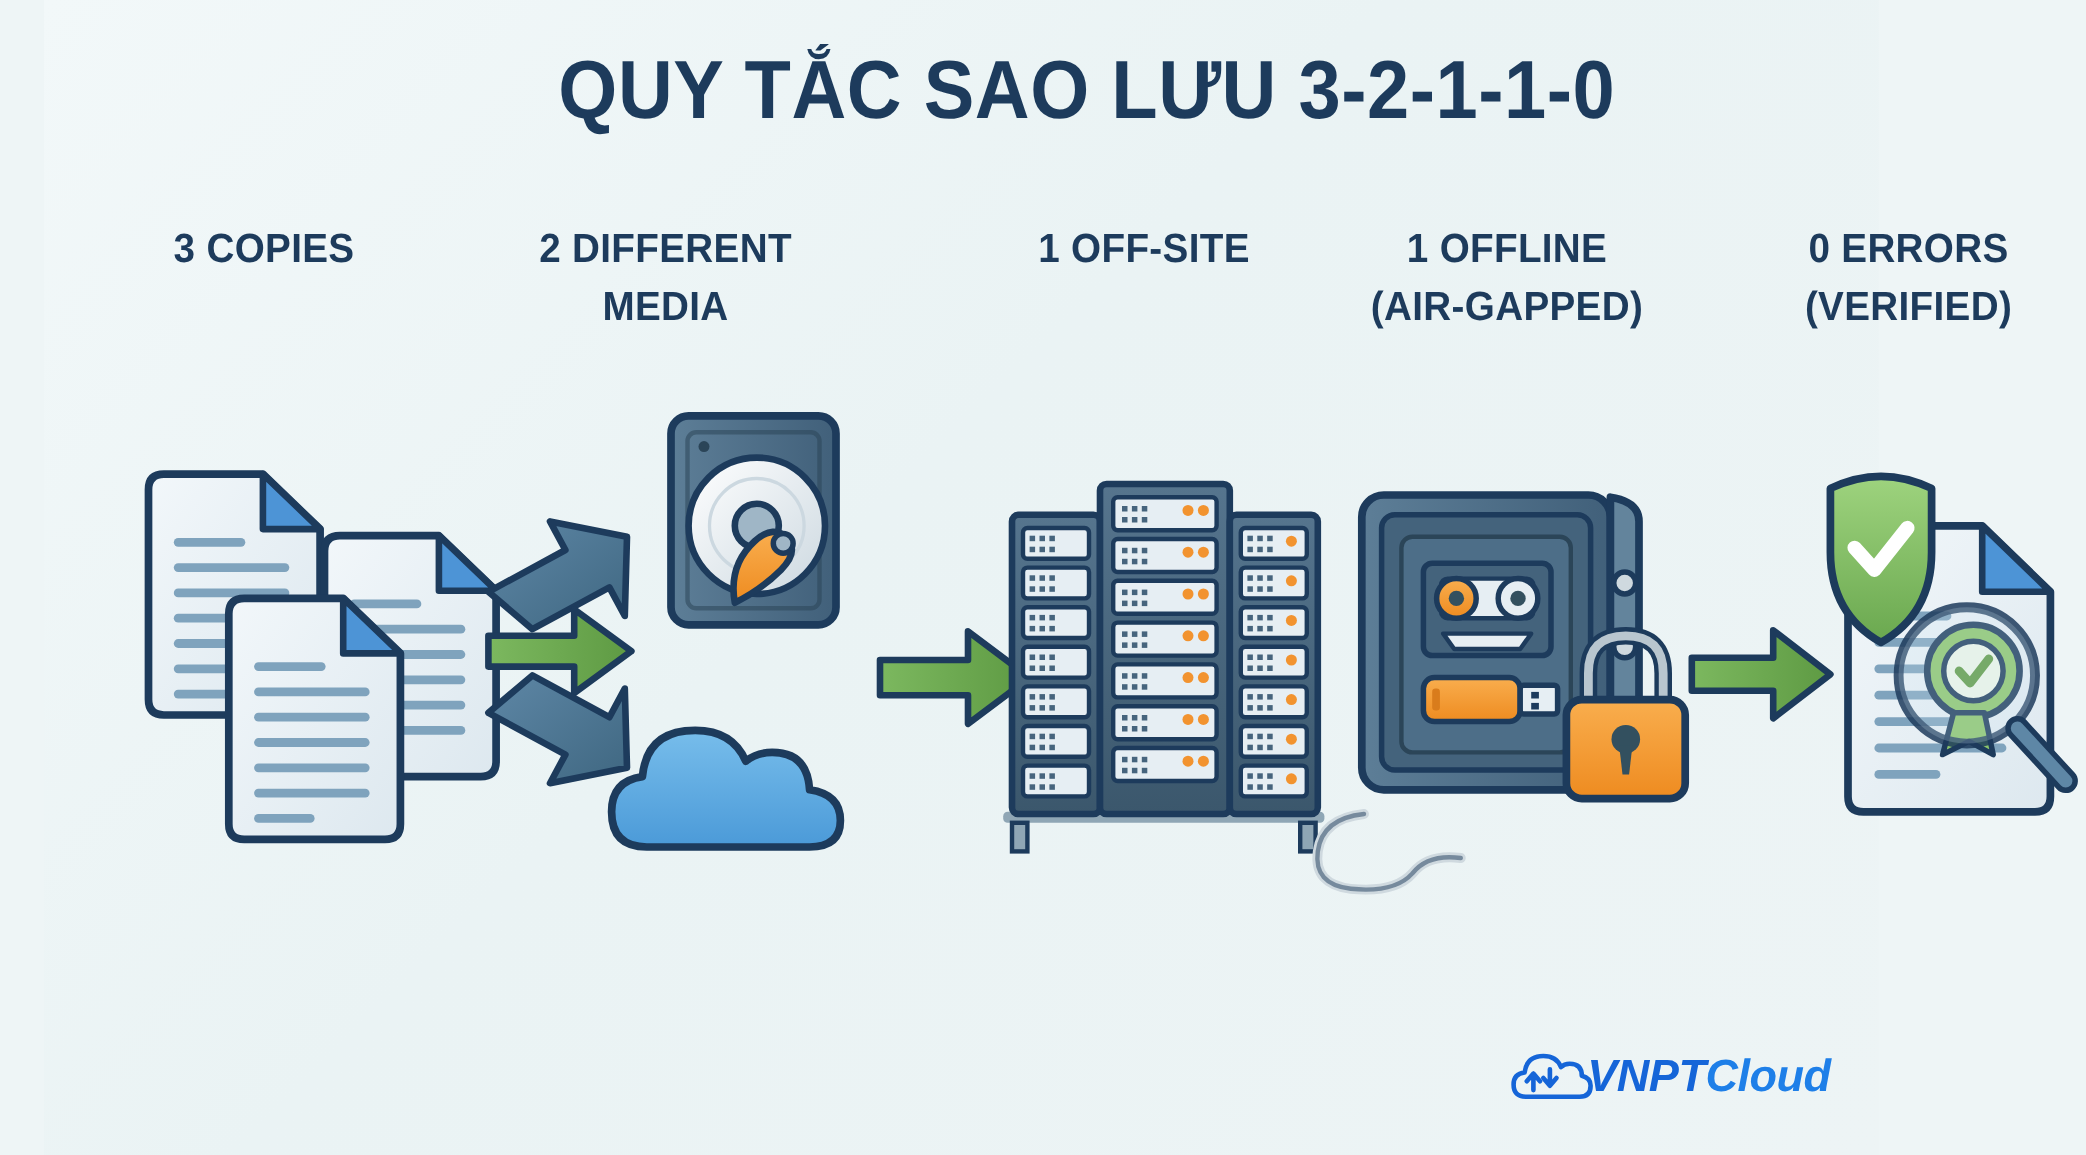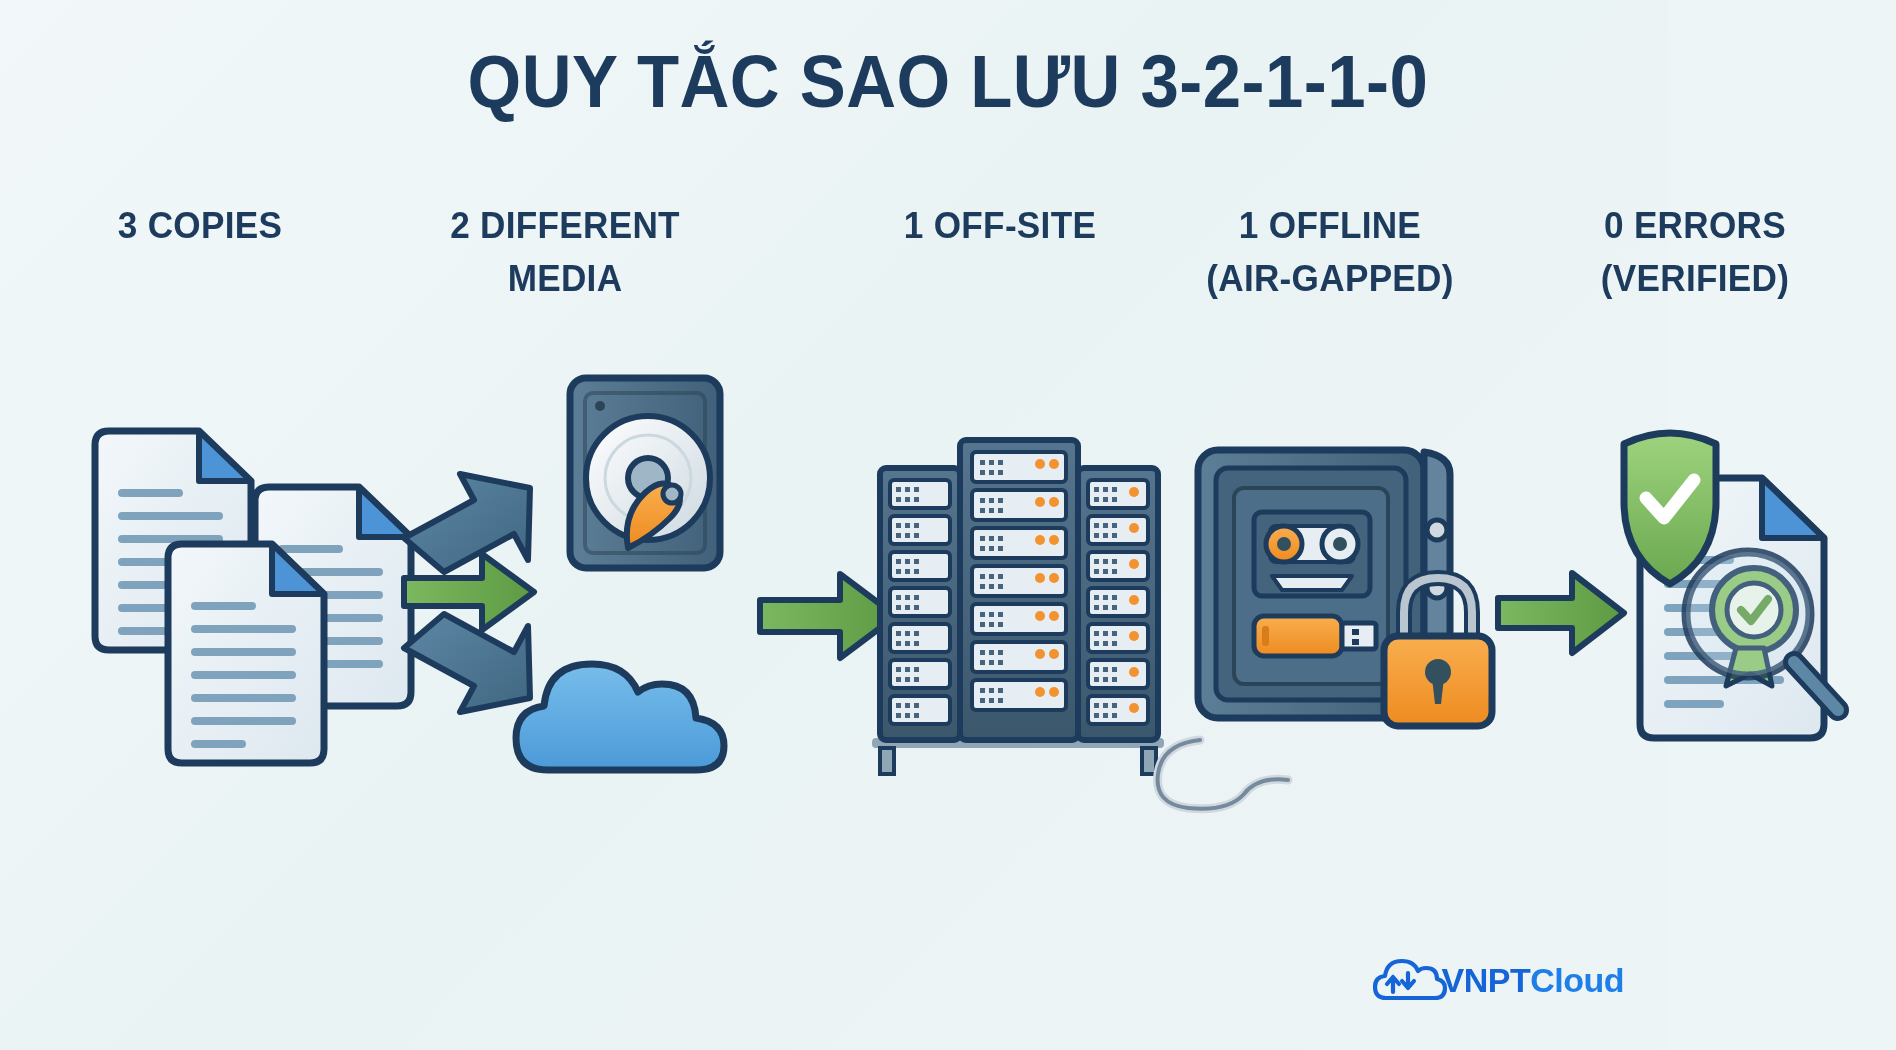--- a/index.html
+++ b/index.html
@@ -6,20 +6,21 @@
   body{
     width:1896px;height:1050px;
     background:#eef5f6;
     font-family:"Liberation Sans", sans-serif;
     overflow:hidden;
     position:relative;
   }
   #stage{
     position:relative;width:1668px;height:1050px;
     background:linear-gradient(135deg,#f2f8f9 0%,#eaf3f4 45%,#edf4f5 100%);
+    margin-left:40px;
   }
   .title{
     position:absolute;top:38px;left:0;width:1896px;
     text-align:center;
     font-size:75px;
     font-weight:bold;
     letter-spacing:0.5px;
     color:#1d3b5c;
     font-family:"Liberation Sans", sans-serif;
     transform:scaleX(0.92);
@@ -34,22 +35,23 @@
     font-size:37px;
     line-height:1.42;
     letter-spacing:0.3px;
     transform:scaleX(0.95);
   }
   .logo{
     position:absolute;right:44px;bottom:48px;
     display:flex;align-items:center;gap:12px;
   }
   .logo-text{
-    font-size:34px;font-weight:bold;letter-spacing:-0.5px;
+    font-size:41px;font-weight:bold;letter-spacing:-0.5px;
     white-space:nowrap;
+    font-style:italic;
   }
   .logo-text .b1{color:#1565d8;}
   .logo-text .b2{color:#1e7fe8;}
   svg{display:block;overflow:visible;}
 </style>
 </head>
 <body>
 
 <div id="stage">
 

